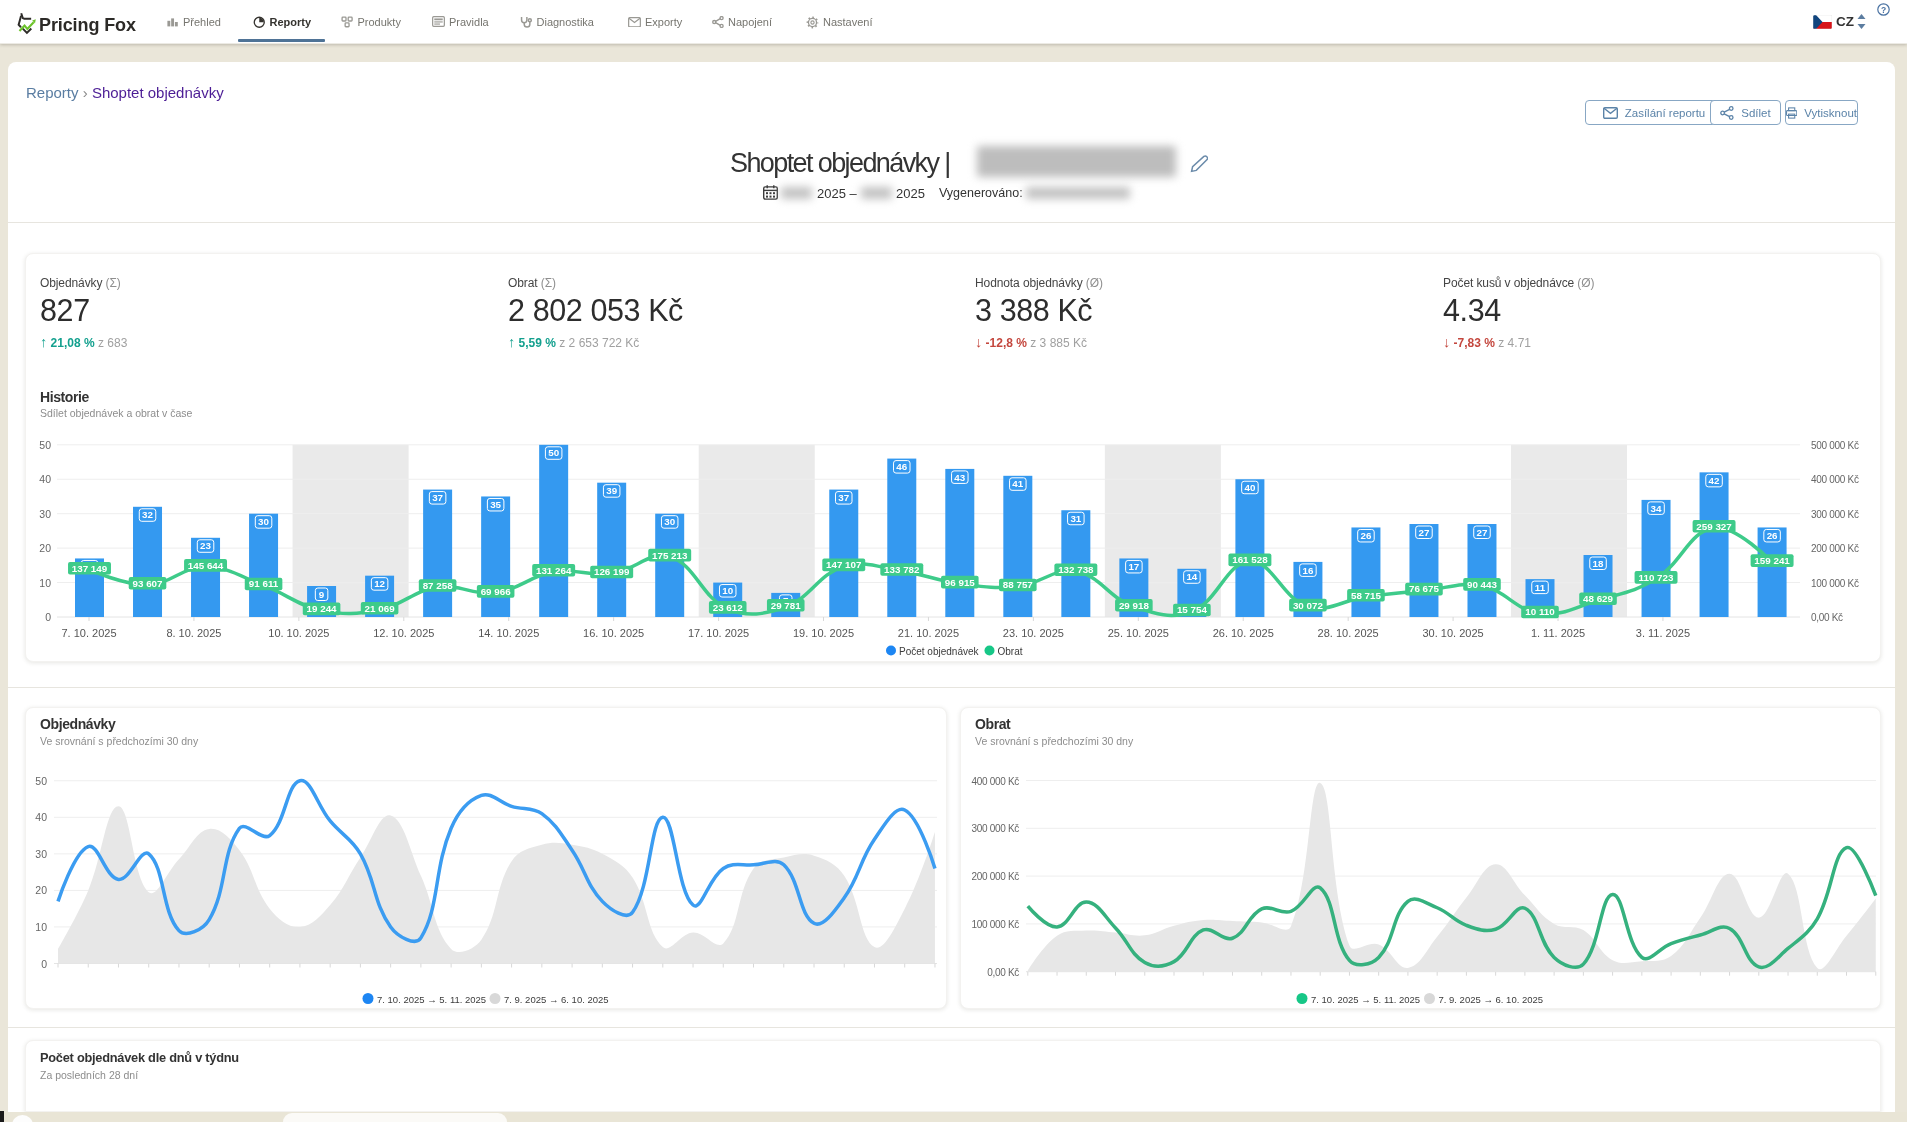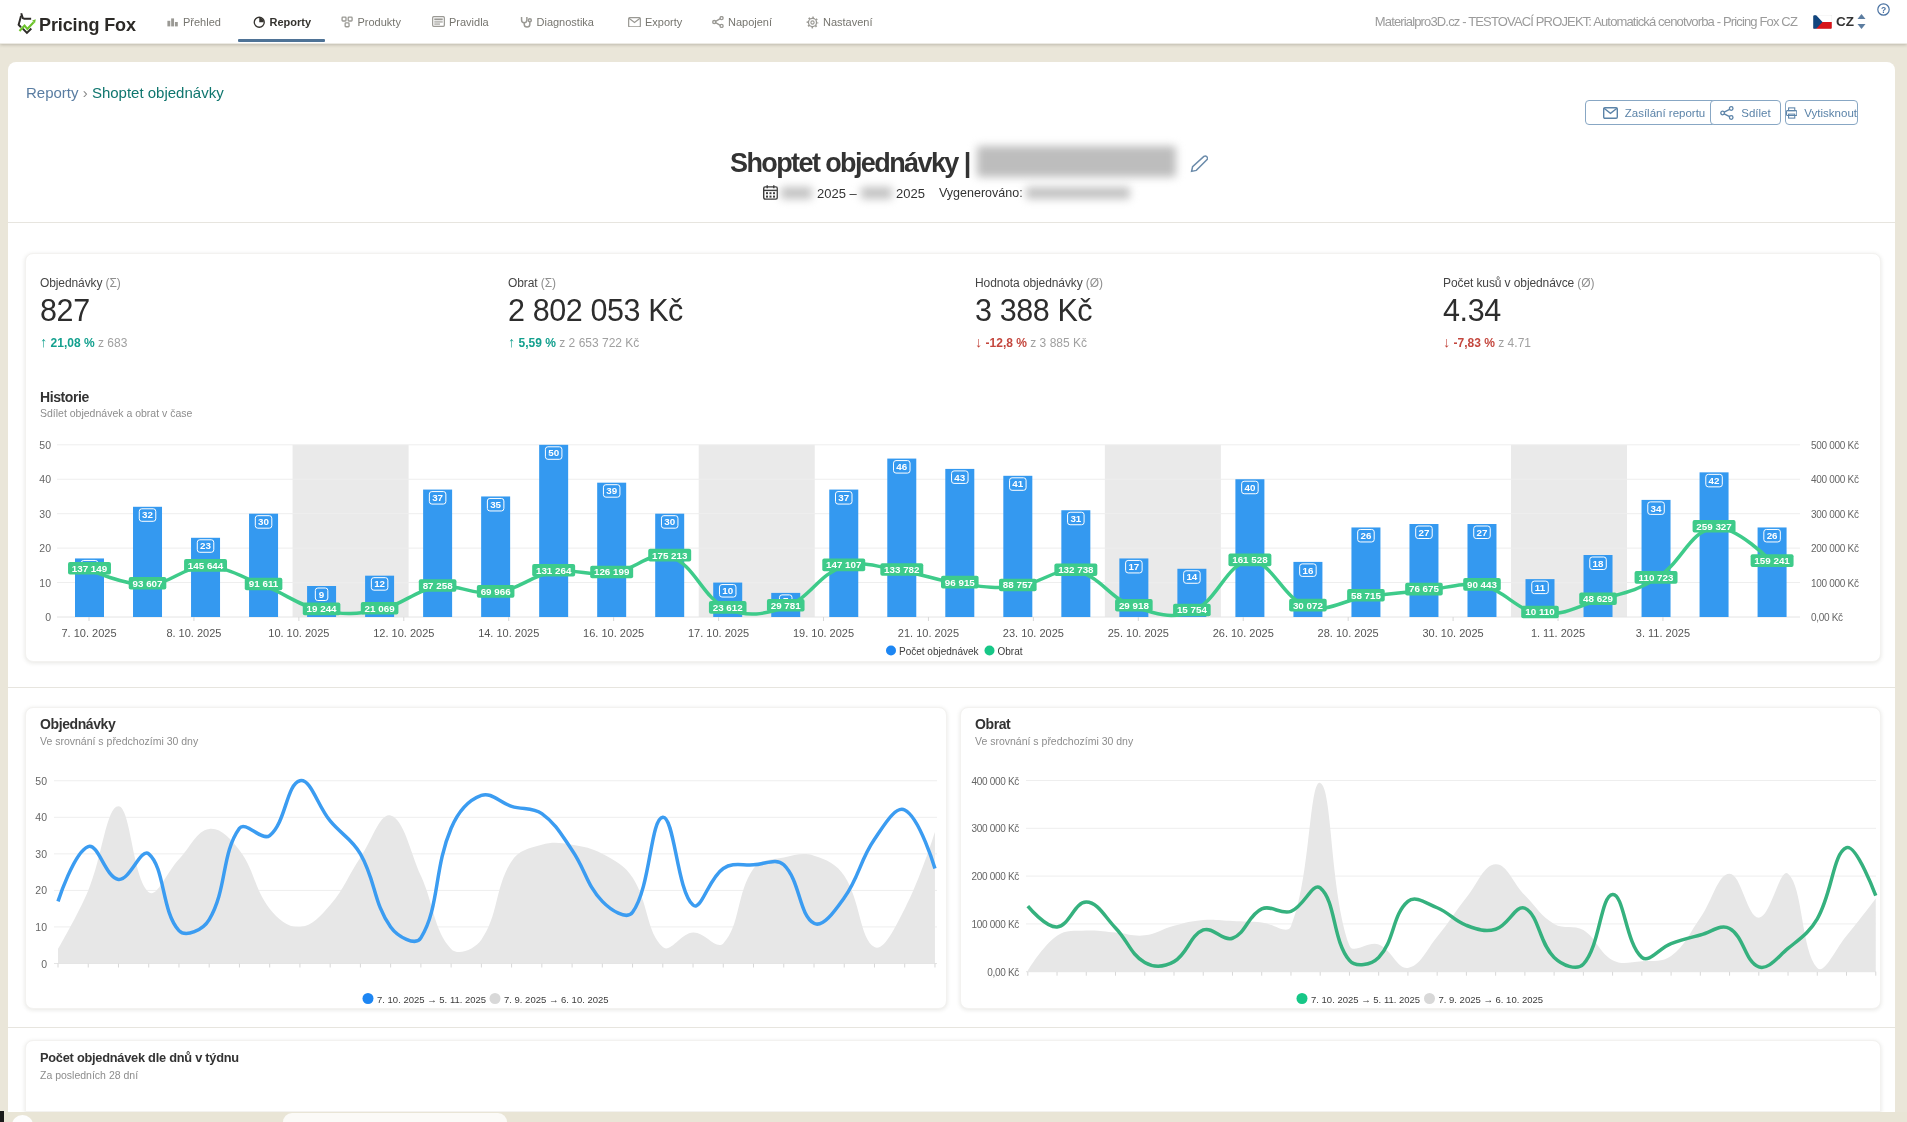--- a/index.html
+++ b/index.html
@@ -106,41 +106,40 @@
         <g fill="none" stroke="#9a9994">
           <circle cx="8" cy="8" r="5" stroke-width="1.6"></circle>
           <circle cx="8" cy="8" r="2" stroke-width="1.4"></circle>
           <circle cx="8" cy="8" r="6.3" stroke-width="1.9" stroke-dasharray="2 2.95" stroke-dashoffset="1"></circle>
         </g>
       </svg>
     <span>Nastavení</span>
   </div>
   <div class="abs" style="left:238px;top:39px;width:87px;height:3px;background:#4f7396;border-radius:1px"></div>
 
-  <div class="abs" style="left:1100px;top:14px;width:697px;font-size:13px;letter-spacing:-.85px;color:#9b9b9b;text-align:right;white-space:nowrap">Materialpro3D.cz - TESTOVACÍ PROJEKT: Automatická cenotvorba - Pricing Fox CZ</div>
   <svg class="abs" style="left:1813px;top:15px" width="19" height="14" viewBox="0 0 19 14">
       <rect width="19" height="14" rx="1.5" fill="#fff"></rect>
       <path d="M0,7 h19 v5.5 a1.5,1.5 0 0 1 -1.5,1.5 h-16 a1.5,1.5 0 0 1 -1.5,-1.5 Z" fill="#d7141a"></path>
       <path d="M0,1.5 A1.5,1.5 0 0 1 1.5,0 L3,0 L9.5,7 L3,14 L1.5,14 A1.5,1.5 0 0 1 0,12.5 Z" fill="#11457e"></path>
       <rect width="19" height="14" rx="1.5" fill="none" stroke="#ddd" stroke-width=".5"></rect>
     </svg>
   <div class="abs" style="left:1836px;top:14px;font-size:13.5px;color:#333;font-weight:bold">CZ</div>
   <svg class="abs" style="left:1857px;top:14px" width="9" height="15" viewBox="0 0 9 15">
       <polygon points="4.5,0 8.5,5 0.5,5" fill="#5c7da0"></polygon>
       <polygon points="4.5,15 8.5,10 0.5,10" fill="#5c7da0"></polygon>
     </svg>
   <svg class="abs" style="left:1877px;top:3px" width="13" height="13" viewBox="0 0 13 13">
       <circle cx="6.5" cy="6.5" r="5.7" fill="none" stroke="#4a72a2" stroke-width="1.2"></circle>
       <text x="6.5" y="9.6" font-size="8.5" font-weight="bold" fill="#4a72a2" text-anchor="middle" font-family="Liberation Sans, sans-serif">?</text>
     </svg>
 </div>
 
 <div class="container"></div>
 
-<div class="abs" style="left:26px;top:84px;font-size:15px;color:#5a7da2">Reporty <span style="color:#8b8b8b">›</span> <span style="color:#0f766e"> Shoptet objednávky</span></div>
+<div class="abs" style="left:26px;top:84px;font-size:15px;color:#5a7da2">Reporty <span style="color:#8b8b8b">›</span> <span style="color:#4c1d95"> Shoptet objednávky</span></div>
 
 <div class="btn" style="left:1585px;top:100px;width:138px">
   <svg width="15" height="12" viewBox="0 0 15 12">
       <rect x="0.7" y="0.7" width="13.6" height="10.6" rx="1.2" fill="none" stroke="#5b83a8" stroke-width="1.4"></rect>
       <path d="M1,1.3 L7.5,6.3 L14,1.3" fill="none" stroke="#5b83a8" stroke-width="1.4"></path>
     </svg>
   <span>Zasílání reportu</span>
 </div>
 <div class="btn" style="left:1710px;top:100px;width:71px">
   <svg width="14" height="14" viewBox="0 0 14 14">
@@ -157,21 +156,21 @@
   <svg width="14" height="14" viewBox="0 0 14 14">
       <g fill="none" stroke="#5b83a8" stroke-width="1.3">
         <rect x="3.2" y="0.7" width="7.6" height="3.4"></rect>
         <rect x="0.7" y="4.1" width="12.6" height="6" rx="1"></rect>
         <rect x="3.2" y="8.4" width="7.6" height="4.9"></rect>
       </g>
     </svg>
   <span>Vytisknout</span>
 </div>
 
-<div class="abs" style="left:730px;top:148px;font-size:27px;letter-spacing:-1.6px;font-weight:bold;color:#333">Shoptet objednávky |</div>
+<div class="abs" style="left:730px;top:148px;font-size:27px;letter-spacing:-1.6px;font-weight:normal;color:#333">Shoptet objednávky |</div>
 <div class="blur" style="left:977px;top:146px;width:199px;height:31px;background:#bdbdbd"></div>
 <svg class="abs" style="left:1190px;top:155px" width="18" height="18" viewBox="0 0 18 18">
     <path d="M13.9,1.4 a2.3,2.3 0 0 1 3.2,3.2 L6.3,15.4 L1.6,16.4 L2.6,11.7 Z" fill="none" stroke="#6c8cab" stroke-width="1.5"></path>
   </svg>
 
 <svg class="abs" style="left:763px;top:185px" width="15" height="15" viewBox="0 0 15 15">
     <g fill="none" stroke="#3c3c3c" stroke-width="1.4">
       <rect x="0.7" y="1.9" width="13.6" height="12.2" rx="1.5"></rect>
       <path d="M0.7,5.4 L14.3,5.4"></path>
       <path d="M4.2,0.3 L4.2,3.2 M10.8,0.3 L10.8,3.2"></path>

